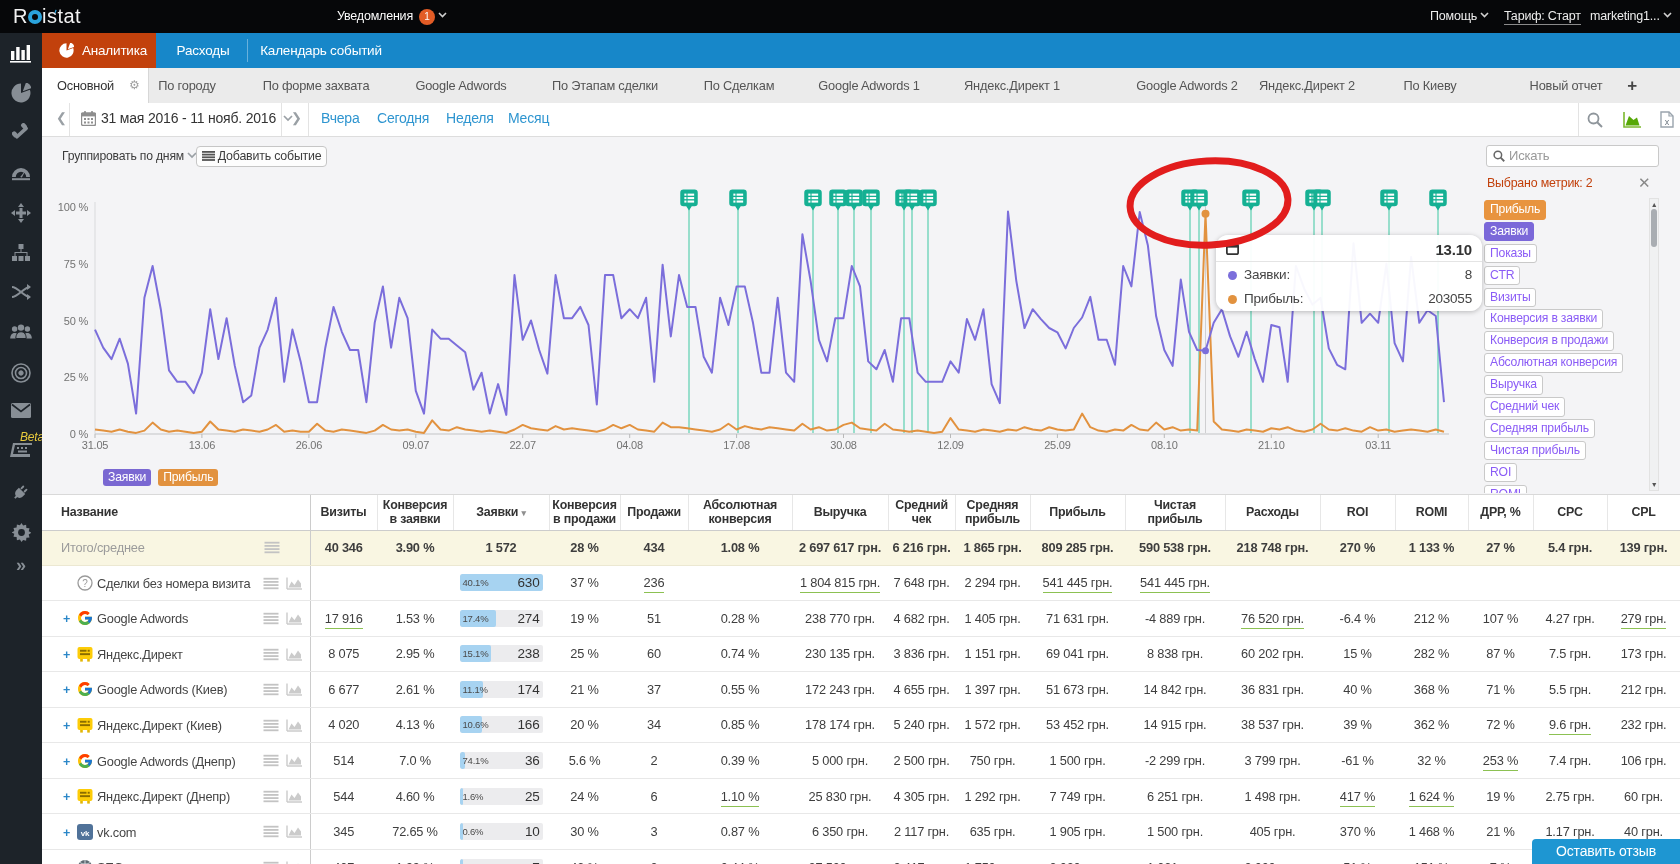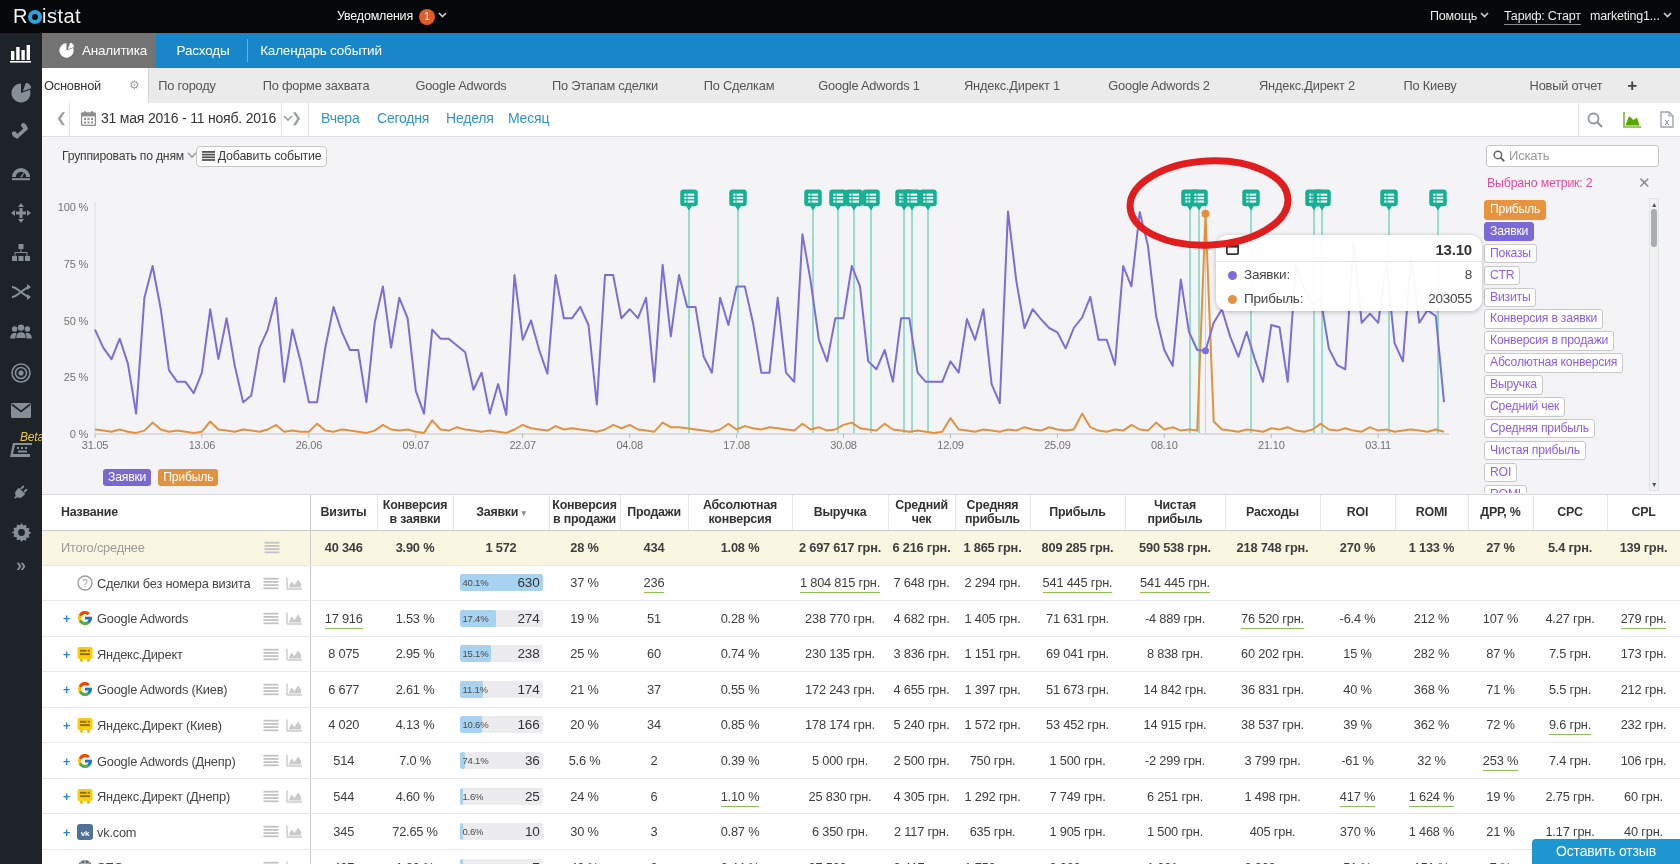--- a/index.html
+++ b/index.html
@@ -14,21 +14,21 @@
 .tr-links span{position:absolute;top:9px;font-size:12.5px;color:#ededed;white-space:nowrap}
 .tariff{border-bottom:1px solid #8a8a8a;padding-bottom:1px}
 
 .sidebar{position:absolute;left:0;top:33px;width:42px;height:831px;background:#1d2329}
 .sb-ic{position:absolute;left:0;width:42px;height:40px;text-align:center}
 .sb-ic svg{margin-top:10px}
 .beta{position:absolute;left:20px;top:-3px;color:#e7c93c;font-size:12px;font-style:italic}
 
 .bluenav{position:absolute;left:42px;top:33px;width:1638px;height:35px;background:#1787c9;color:#fff;font-size:13.5px}
 .bn-tab{position:absolute;top:0;height:35px;line-height:35px;padding:0 21px}
-.bn-active{background:#737373}
+.bn-active{background:#c2410c}
 .bn-sep{position:absolute;left:205px;top:6px;width:1px;height:23px;background:rgba(255,255,255,.35)}
 
 .tabsrow{position:absolute;left:42px;top:68px;width:1638px;height:35px;background:#ebebeb;font-size:12.8px;color:#555}
 .tab{position:absolute;top:0;height:35px;line-height:35px;text-align:center}
 .tc{transform:translateX(-50%)}
 .tab-active{background:#fff;border-right:1px solid #d7d7d7;color:#333}
 .gear-s{color:#9f9f9f;font-size:12px}
 
 .daterow{position:absolute;left:42px;top:103px;width:1638px;height:34px;background:#fff;border-bottom:1px solid #ddd;font-size:14px;color:#333}
 .dr-sep{position:absolute;top:0;width:1px;height:33px;background:#e3e3e3}
@@ -45,21 +45,21 @@
 
 .tooltip{position:absolute;left:1216px;top:235px;width:266px;height:76px;background:rgba(255,255,255,.95);border-radius:12px;box-shadow:0 1px 5px rgba(0,0,0,.25);font-size:13.5px;color:#444;z-index:5}
 .tt-top{position:relative;height:27px;border-bottom:1px solid #e4e4e4}
 .tt-date{position:absolute;right:10px;top:6px;font-weight:bold;font-size:15px;color:#333}
 .tt-row{position:relative;height:20px;margin-top:4px}
 .tt-dot{position:absolute;left:12px;top:5px;width:9px;height:9px;border-radius:50%}
 .tt-l{position:absolute;left:28px;top:1px}
 .tt-v{position:absolute;right:10px;top:1px}
 
 .search{position:absolute;left:1486px;top:145px;width:173px;height:22px;background:#fff;border:1px solid #c9c9c9;border-radius:3px;font-size:13px;color:#999;line-height:20px}
-.selmet{position:absolute;left:1487px;top:176px;font-size:12.4px;color:#ec4899}
+.selmet{position:absolute;left:1487px;top:176px;font-size:12.4px;color:#c2410c}
 .xclose{position:absolute;left:1638px;top:174px;font-size:15px;color:#888}
 .taglist{position:absolute;left:1484px;top:200px;width:163px;height:293px;overflow:hidden}
 .tag{display:inline-block;clear:both;float:left;font-size:12.2px;color:#8b5cf6;background:#fff;border:1px solid #c9c9c9;border-radius:3px;padding:1px 5px 2px;margin-bottom:2.4px;line-height:14.5px}
 .tag.sel-o{background:#e8943f;border-color:#e8943f;color:#fff}
 .tag.sel-p{background:#7b68d9;border-color:#7b68d9;color:#fff}
 .sbar{position:absolute;left:1649px;top:198px;width:10px;height:293px;background:#f0f1f2;border:1px solid #e2e2e2}
 .sbar .thumb{position:absolute;left:1px;top:10px;width:6px;height:38px;background:#a9adb2;border-radius:3px}
 .sbar .a{position:absolute;left:0;width:8px;text-align:center;font-size:7px;color:#555}
 
 .tablewrap{position:absolute;left:42px;top:494px;width:1638px;height:370px;background:#fff;border-top:1px solid #d9d9d9}
@@ -207,29 +207,29 @@
   <div class="bn-tab bn-active" style="left:0;width:114px;padding-left:40px"><svg style="position:absolute;left:17px;top:10px" width="15" height="15" viewBox="0 0 20 20">
           <path d="M10 10 L10 0.5 A9.5 9.5 0 1 0 18.9 6.75 Z" fill="#fff"></path>
           <path d="M11.8 8.2 L15.05 -0.7 A9.5 9.5 0 0 1 20.7 4.95 Z" fill="#fff"></path>
         </svg>Аналитика</div>
   <div class="bn-tab" style="left:161px;transform:translateX(-50%);padding:0">Расходы</div>
   <div class="bn-sep"></div>
   <div class="bn-tab" style="left:279px;transform:translateX(-50%);padding:0">Календарь событий</div>
 </div>
 
 <div class="tabsrow">
-  <div class="tab tab-active" style="left:0;width:107px;text-align:left"><span style="margin-left:2px">Основной</span><span class="gear-s" style="position:absolute;left:87px">⚙</span></div>
+  <div class="tab tab-active" style="left:0;width:107px;text-align:left"><span style="margin-left:15px">Основной</span><span class="gear-s" style="position:absolute;left:87px">⚙</span></div>
   <div class="tab tc" style="left:145px">По городу</div>
   <div class="tab tc" style="left:274px">По форме захвата</div>
   <div class="tab tc" style="left:419px">Google Adwords</div>
   <div class="tab tc" style="left:563px">По Этапам сделки</div>
   <div class="tab tc" style="left:697px">По Сделкам</div>
   <div class="tab tc" style="left:827px">Google Adwords 1</div>
   <div class="tab tc" style="left:970px">Яндекс.Директ 1</div>
-  <div class="tab tc" style="left:1117px">Google Adwords 2</div>
+  <div class="tab tc" style="left:1145px">Google Adwords 2</div>
   <div class="tab tc" style="left:1265px">Яндекс.Директ 2</div>
   <div class="tab tc" style="left:1388px">По Киеву</div>
   <div class="tab tc" style="left:1524px">Новый отчет</div>
   <div class="tab tc" style="left:1590px;font-size:17px;font-weight:bold;color:#444">+</div>
 </div>
 
 <div class="daterow">
   <div style="position:absolute;left:14px;top:7px" class="chev">❮</div>
   <div class="dr-sep" style="left:27px"></div>
   <svg class="dr-ic" style="left:39px" width="15" height="15" viewBox="0 0 15 15">

